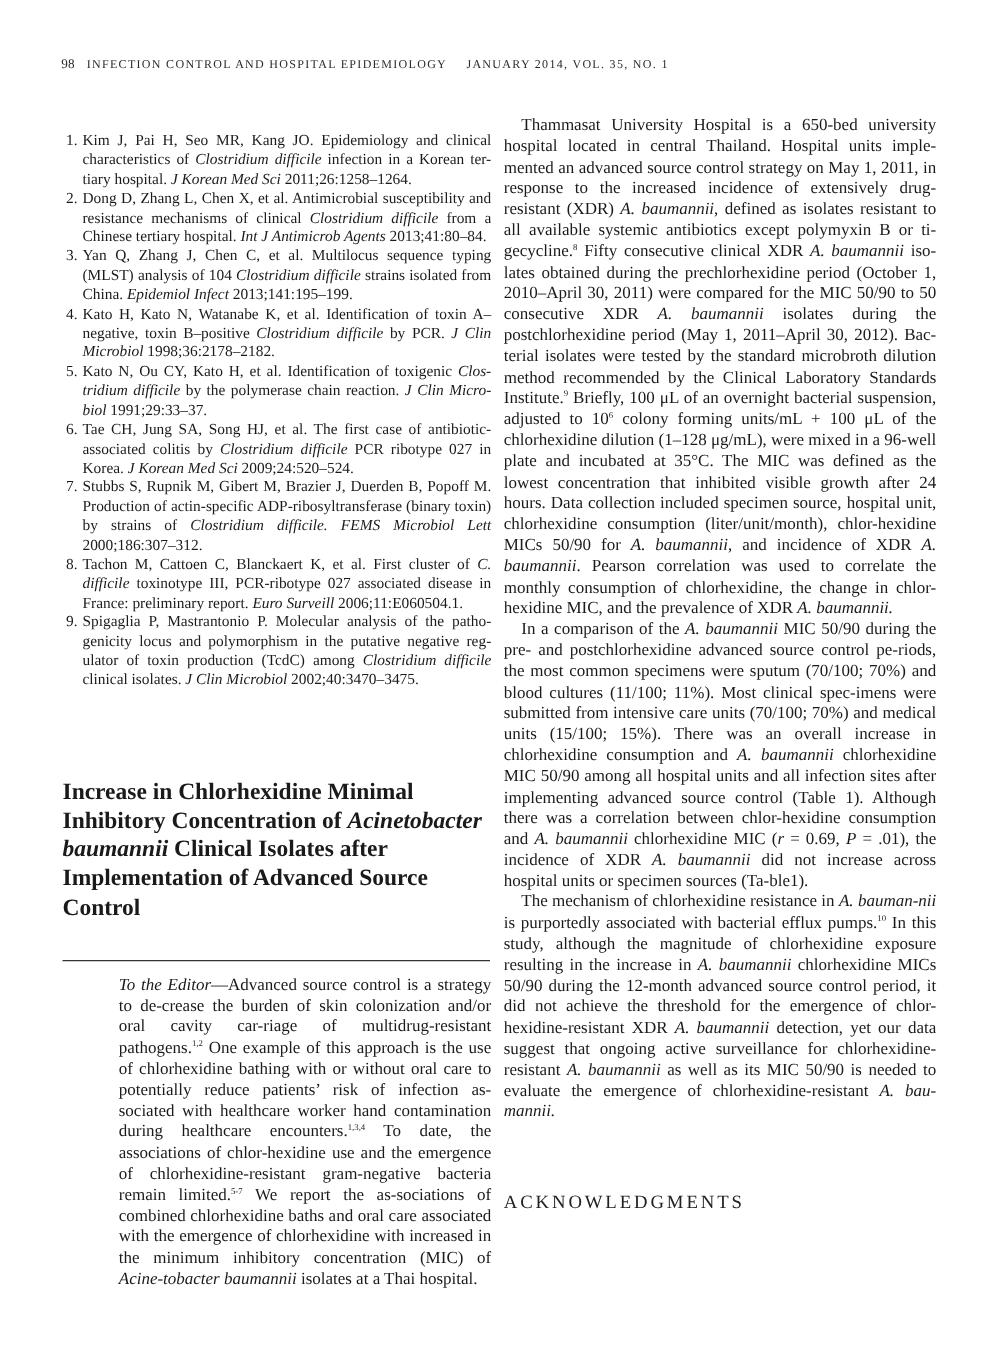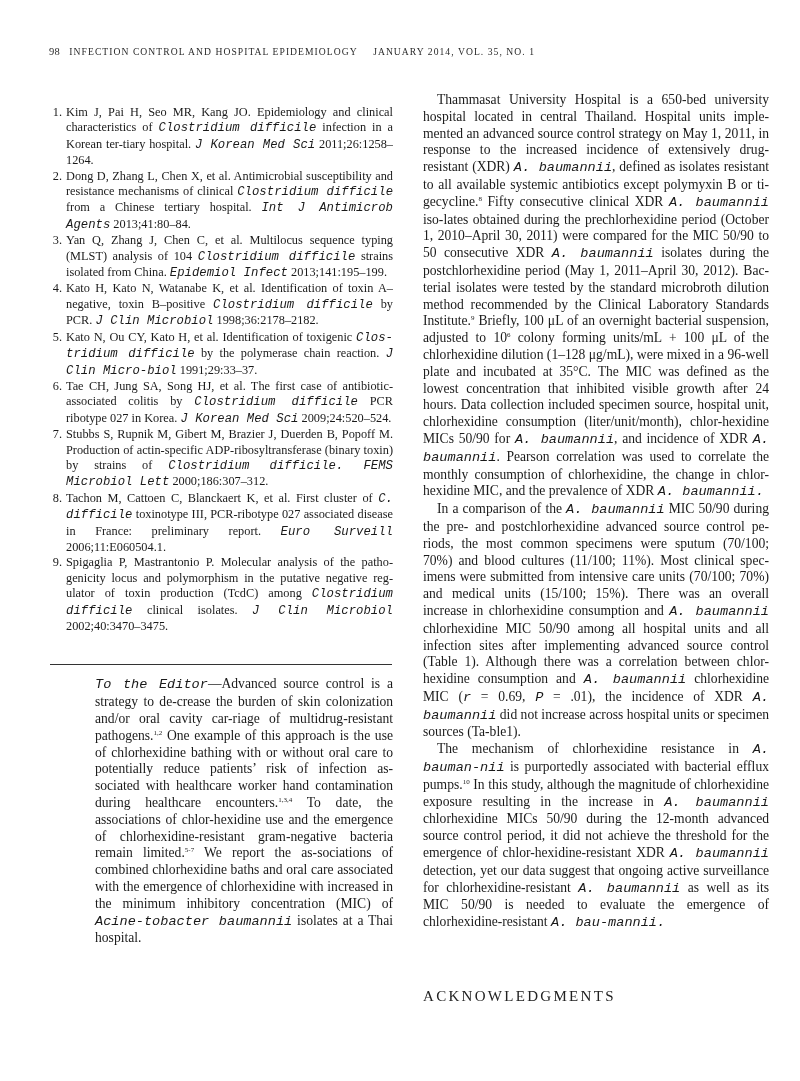--- a/index.html
+++ b/index.html
@@ -9,21 +9,21 @@
   }
   .running-head {
     position: absolute; left: 49px; top: 46px;
     font-size: 9.6px; letter-spacing: 1.05px; color: #2a2a2a; white-space: nowrap;
   }
   .running-head .pg { margin-right: 6px; letter-spacing: 0.2px; font-size: 10.5px; }
   .running-head .sep { display: inline-block; width: 12px; }
 
   .col { position: absolute; top: 92px; width: 343px; }
   .col-left { left: 50px; }
-  .col-right { left: 423px; width: 346px; }
+  .col-right { left: 403px; width: 346px; }
 
   .sec-head {
     font-size: 11.5px; letter-spacing: 2.4px; margin: 0; font-weight: normal; color: #222;
   }
   ol.refs { list-style: none; margin: 13px 0 0 0; padding: 0; }
   ol.refs li {
     position: relative; padding-left: 16px; font-size: 12.3px; line-height: 15.4px;
     text-align: justify; hyphens: manual; margin: 0;
   }
   ol.refs li .num { position: absolute; left: -12px; width: 24px; text-align: right; }
@@ -33,21 +33,21 @@
   }
   .rule { margin-top: 30px; border-top: 1px solid #333; width: 342px; }
   .body-text {
     font-size: 13.6px; line-height: 16.8px; text-align: justify; margin: 0;
   }
   .left-body { margin-top: 11px; margin-left: 45px; }
   .para-indent { text-indent: 14px; }
   sup { font-size: 7px; line-height: 0; vertical-align: 5px; }
   .ack-head { margin-top: 56px; font-size: 15px; letter-spacing: 2.3px; color: #222; }
   .ack-text { margin-top: 9px; font-size: 10.5px; line-height: 15.3px; text-align: justify; }
-  i { font-style: italic; font-family: Liberation Mono, monospace; }
+  i { font-style: italic; }
 </style>
 </head>
 <body>
 
 <div class="running-head">
   <span class="pg">98</span>
   <span>INFECTION CONTROL AND HOSPITAL EPIDEMIOLOGY</span><span class="sep"></span>
   <span>JANUARY 2014, VOL. 35, NO. 1</span>
 </div>
 
@@ -57,20 +57,21 @@
       <li><span class="num">2.</span><span>Dong D, Zhang L, Chen X, et al. Antimicrobial susceptibility and resistance mechanisms of clinical <i>Clostridium difficile</i> from a Chinese tertiary hospital. <i>Int J Antimicrob Agents</i> 2013;41:80–84.</span></li>
       <li><span class="num">3.</span><span>Yan Q, Zhang J, Chen C, et al. Multilocus sequence typing (MLST) analysis of 104 <i>Clostridium difficile</i> strains isolated from China. <i>Epidemiol Infect</i> 2013;141:195–199.</span></li>
       <li><span class="num">4.</span><span>Kato H, Kato N, Watanabe K, et al. Identification of toxin A–negative, toxin B–positive <i>Clostridium difficile</i> by PCR. <i>J Clin Microbiol</i> 1998;36:2178–2182.</span></li>
       <li><span class="num">5.</span><span>Kato N, Ou CY, Kato H, et al. Identification of toxigenic <i>Clos-tridium difficile</i> by the polymerase chain reaction. <i>J Clin Micro-biol</i> 1991;29:33–37.</span></li>
       <li><span class="num">6.</span><span>Tae CH, Jung SA, Song HJ, et al. The first case of antibiotic-associated colitis by <i>Clostridium difficile</i> PCR ribotype 027 in Korea. <i>J Korean Med Sci</i> 2009;24:520–524.</span></li>
       <li><span class="num">7.</span><span>Stubbs S, Rupnik M, Gibert M, Brazier J, Duerden B, Popoff M. Production of actin-specific ADP-ribosyltransferase (binary toxin) by strains of <i>Clostridium difficile. FEMS Microbiol Lett</i> 2000;186:307–312.</span></li>
       <li><span class="num">8.</span><span>Tachon M, Cattoen C, Blanckaert K, et al. First cluster of <i>C. difficile</i> toxinotype III, PCR-ribotype 027 associated disease in France: preliminary report. <i>Euro Surveill</i> 2006;11:E060504.1.</span></li>
       <li><span class="num">9.</span><span>Spigaglia P, Mastrantonio P. Molecular analysis of the patho-genicity locus and polymorphism in the putative negative reg-ulator of toxin production (TcdC) among <i>Clostridium difficile</i> clinical isolates. <i>J Clin Microbiol</i> 2002;40:3470–3475.</span></li>
     </ol>
 
+  <h1 class="title">Increase in Chlorhexidine Minimal Inhibitory Concentration of <i>Acinetobacter baumannii</i> Clinical Isolates after Implementation of Advanced Source Control</h1>
   <div class="rule"></div>
   <p class="body-text left-body"><i>To the Editor</i>—Advanced source control is a strategy to de-crease the burden of skin colonization and/or oral cavity car-riage of multidrug-resistant pathogens.<sup>1,2</sup> One example of this approach is the use of chlorhexidine bathing with or without oral care to potentially reduce patients’ risk of infection as-sociated with healthcare worker hand contamination during healthcare encounters.<sup>1,3,4</sup> To date, the associations of chlor-hexidine use and the emergence of chlorhexidine-resistant gram-negative bacteria remain limited.<sup>5-7</sup> We report the as-sociations of combined chlorhexidine baths and oral care associated with the emergence of chlorhexidine with increased in the minimum inhibitory concentration (MIC) of <i>Acine-tobacter baumannii</i> isolates at a Thai hospital.</p>
 </div>
 
 <div class="col col-right">
   <p class="body-text para-indent">Thammasat University Hospital is a 650-bed university hospital located in central Thailand. Hospital units imple-mented an advanced source control strategy on May 1, 2011, in response to the increased incidence of extensively drug-resistant (XDR) <i>A. baumannii</i>, defined as isolates resistant to all available systemic antibiotics except polymyxin B or ti-gecycline.<sup>8</sup> Fifty consecutive clinical XDR <i>A. baumannii</i> iso-lates obtained during the prechlorhexidine period (October 1, 2010–April 30, 2011) were compared for the MIC 50/90 to 50 consecutive XDR <i>A. baumannii</i> isolates during the postchlorhexidine period (May 1, 2011–April 30, 2012). Bac-terial isolates were tested by the standard microbroth dilution method recommended by the Clinical Laboratory Standards Institute.<sup>9</sup> Briefly, 100 μL of an overnight bacterial suspension, adjusted to 10<sup>6</sup> colony forming units/mL + 100 μL of the chlorhexidine dilution (1–128 μg/mL), were mixed in a 96-well plate and incubated at 35°C. The MIC was defined as the lowest concentration that inhibited visible growth after 24 hours. Data collection included specimen source, hospital unit, chlorhexidine consumption (liter/unit/month), chlor-hexidine MICs 50/90 for <i>A. baumannii</i>, and incidence of XDR <i>A. baumannii</i>. Pearson correlation was used to correlate the monthly consumption of chlorhexidine, the change in chlor-hexidine MIC, and the prevalence of XDR <i>A. baumannii.</i></p>
   <p class="body-text para-indent">In a comparison of the <i>A. baumannii</i> MIC 50/90 during the pre- and postchlorhexidine advanced source control pe-riods, the most common specimens were sputum (70/100; 70%) and blood cultures (11/100; 11%). Most clinical spec-imens were submitted from intensive care units (70/100; 70%) and medical units (15/100; 15%). There was an overall increase in chlorhexidine consumption and <i>A. baumannii</i> chlorhexidine MIC 50/90 among all hospital units and all infection sites after implementing advanced source control (Table 1). Although there was a correlation between chlor-hexidine consumption and <i>A. baumannii</i> chlorhexidine MIC (<i>r</i> = 0.69, <i>P</i> = .01), the incidence of XDR <i>A. baumannii</i> did not increase across hospital units or specimen sources (Ta-ble1).</p>
   <p class="body-text para-indent">The mechanism of chlorhexidine resistance in <i>A. bauman-nii</i> is purportedly associated with bacterial efflux pumps.<sup>10</sup> In this study, although the magnitude of chlorhexidine exposure resulting in the increase in <i>A. baumannii</i> chlorhexidine MICs 50/90 during the 12-month advanced source control period, it did not achieve the threshold for the emergence of chlor-hexidine-resistant XDR <i>A. baumannii</i> detection, yet our data suggest that ongoing active surveillance for chlorhexidine-resistant <i>A. baumannii</i> as well as its MIC 50/90 is needed to evaluate the emergence of chlorhexidine-resistant <i>A. bau-mannii.</i></p>
 
   <h2 class="sec-head ack-head">ACKNOWLEDGMENTS</h2>

